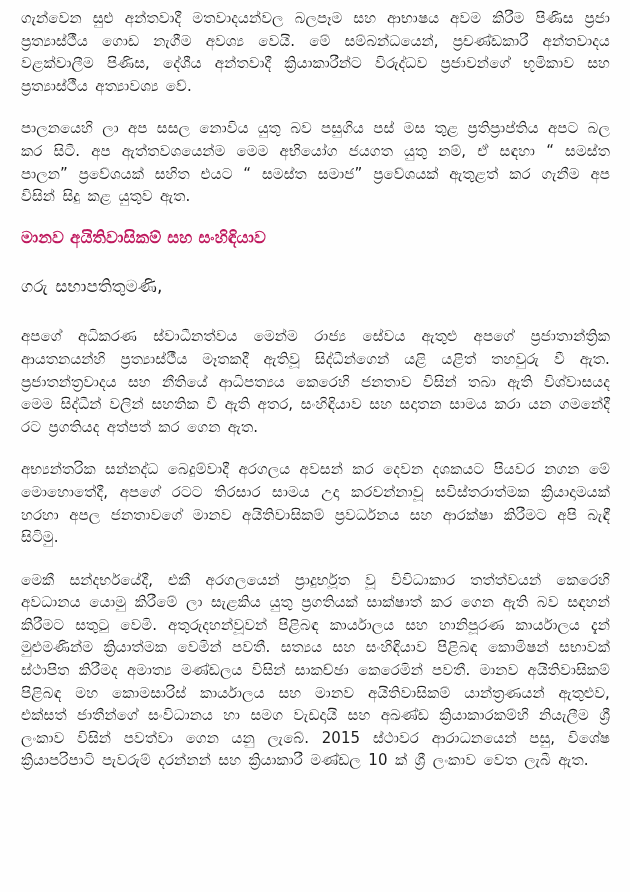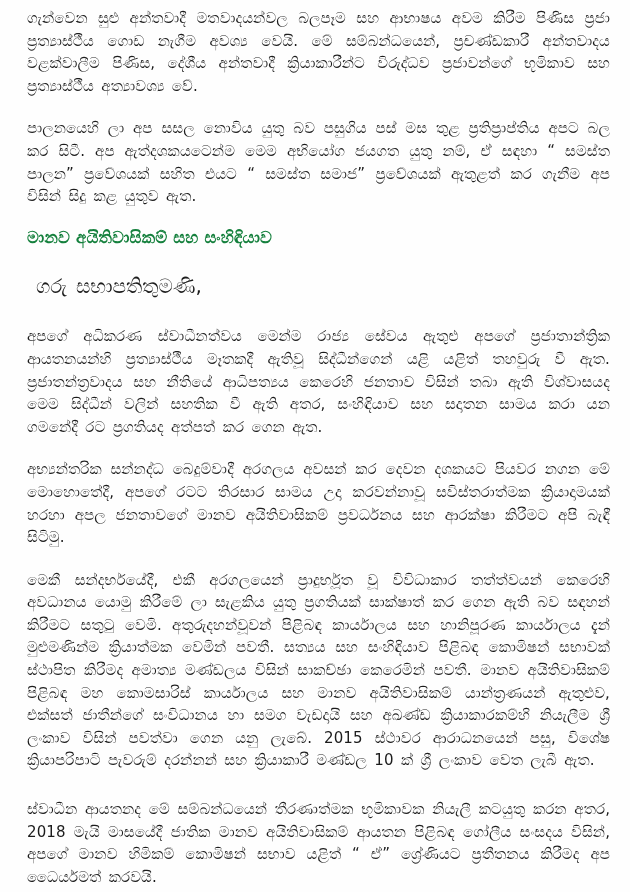--- a/index.html
+++ b/index.html
@@ -7,64 +7,63 @@
       margin: 0;
       padding: 0;
       background: #ffffff;
     }
     .page {
       position: relative;
       width: 630px;
       height: 892px;
       background: #fefefe;
       color: #1c1c1c;
-      padding: 7px 20px 0 27px;
+      padding: 7px 20px 0 21px;
       overflow: hidden;
       font-family: "DejaVu Sans", "Liberation Sans", sans-serif;
     }
     .body-para {
       font-size: 15px;
       line-height: 22.6px;
       text-align: justify;
       text-justify: inter-word;
       word-spacing: 2.5px;
       letter-spacing: 0.1px;
       margin: 0 0 20px 0;
     }
     .body-para.tight {
       margin-bottom: 26px;
     }
     .section-heading {
       font-size: 16.5px;
       font-weight: 700;
       letter-spacing: 0.2px;
       margin: 9px 0 0 0;
-      color: #15803d;
+      color: #be185d;
     }
     .salutation {
-      font-size: 20px;
+      font-size: 17px;
       line-height: 22.6px;
       word-spacing: 2.5px;
-      margin: 28px 0 28px 9px;
+      margin: 28px 0 28px 0;
     }
   </style>
 </head>
 <body>
 
 <div class="page">
 
   <p class="body-para">ගැන්වෙන සුළු අන්තවාදී මතවාදයන්වල බලපෑම සහ ආභාෂය අවම කිරීම පිණිස ප්‍රජා ප්‍රත්‍යාස්ථීය ගොඩ නැගීම අවශ්‍ය වෙයි. මේ සම්බන්ධයෙන්, ප්‍රචණ්ඩකාරී අන්තවාදය වළක්වාලීම පිණිස, දේශීය අන්තවාදී ක්‍රියාකාරීන්ට විරුද්ධව ප්‍රජාවන්ගේ භූමිකාව සහ ප්‍රත්‍යාස්ථීය අත්‍යාවශ්‍ය වේ.</p>
 
-  <p class="body-para">පාලනයෙහි ලා අප සසල නොවිය යුතු බව පසුගිය පස් මස තුළ ප්‍රතිප්‍රාප්තිය අපට බල කර සිටී. අප ඇත්දශකයටෙන්ම මෙම අභියෝග ජයගත යුතු නම්, ඒ සඳහා “ සමස්ත පාලන” ප්‍රවේශයක් සහිත එයට “ සමස්ත සමාජ” ප්‍රවේශයක් ඇතුළත් කර ගැනීම අප විසින් සිදු කළ යුතුව ඇත.</p>
+  <p class="body-para">පාලනයෙහි ලා අප සසල නොවිය යුතු බව පසුගිය පස් මස තුළ ප්‍රතිප්‍රාප්තිය අපට බල කර සිටී. අප ඇත්තවශයෙන්ම මෙම අභියෝග ජයගත යුතු නම්, ඒ සඳහා “ සමස්ත පාලන” ප්‍රවේශයක් සහිත එයට “ සමස්ත සමාජ” ප්‍රවේශයක් ඇතුළත් කර ගැනීම අප විසින් සිදු කළ යුතුව ඇත.</p>
 
   <h2 class="section-heading">මානව අයිතිවාසිකම් සහ සංහිඳියාව</h2>
 
   <p class="salutation">ගරු සභාපතිතුමණි,</p>
 
   <p class="body-para">අපගේ අධිකරණ ස්වාධීනත්වය මෙන්ම රාජ්‍ය සේවය ඇතුළු අපගේ ප්‍රජාතාන්ත්‍රික ආයතනයන්හි ප්‍රත්‍යාස්ථීය මෑතකදී ඇතිවූ සිද්ධීන්ගෙන් යළි යළිත් තහවුරු වී ඇත. ප්‍රජාතන්ත්‍රවාදය සහ නීතියේ ආධිපත්‍යය කෙරෙහි ජනතාව විසින් තබා ඇති විශ්වාසයද මෙම සිද්ධීන් වලින් සහතික වී ඇති අතර, සංහිඳියාව සහ සදාතන සාමය කරා යන ගමනේදී රට ප්‍රගතියද අත්පත් කර ගෙන ඇත.</p>
 
   <p class="body-para">අභ්‍යන්තරික සන්නද්ධ බෙදුම්වාදී අරගලය අවසන් කර දෙවන දශකයට පියවර නගන මේ මොහොතේදී, අපගේ රටට තිරසාර සාමය උදා කරවන්නාවූ සවිස්තරාත්මක ක්‍රියාදාමයක් හරහා අපල ජනතාවගේ මානව අයිතිවාසිකම් ප්‍රවර්ධනය සහ ආරක්ෂා කිරීමට අපි බැඳී සිටිමු.</p>
 
   <p class="body-para tight">මෙකී සන්දර්භයේදී, එකී අරගලයෙන් ප්‍රාදුර්භූත වූ විවිධාකාර තත්ත්වයන් කෙරෙහි අවධානය යොමු කිරීමේ ලා සැළකිය යුතු ප්‍රගතියක් සාක්ෂාත් කර ගෙන ඇති බව සඳහන් කිරීමට සතුටු වෙමි. අතුරුදහන්වූවන් පිළිබඳ කාර්යාලය සහ හානිපූරණ කාර්යාලය දැන් මුළුමණින්ම ක්‍රියාත්මක වෙමින් පවතී. සත්‍යය සහ සංහිඳියාව පිළිබඳ කොමිෂන් සභාවක් ස්ථාපිත කිරීමද අමාත්‍ය මණ්ඩලය විසින් සාකච්ඡා කෙරෙමින් පවතී. මානව අයිතිවාසිකම් පිළිබඳ මහ කොමසාරිස් කාර්යාලය සහ මානව අයිතිවාසිකම් යාන්ත්‍රණයන් ඇතුළුව, එක්සත් ජාතීන්ගේ සංවිධානය හා සමග වැඩදායි සහ අඛණ්ඩ ක්‍රියාකාරකම්හි නියැලීම ශ්‍රී ලංකාව විසින් පවත්වා ගෙන යනු ලැබේ. 2015 ස්ථාවර ආරාධනයෙන් පසු, විශේෂ ක්‍රියාපරිපාටි පැවරුම් දරන්නන් සහ ක්‍රියාකාරී මණ්ඩල 10 ක් ශ්‍රී ලංකාව වෙත ලැබී ඇත.</p>
 
-  <p class="body-para">ස්වාධීන ආයතනද මේ සම්බන්ධයෙන් තීරණාත්මක භූමිකාවක නියැලී කටයුතු කරන අතර, 2018 මැයි මාසයේදී ජාතික මානව අයිතිවාසිකම් ආයතන පිළිබඳ ගෝලීය සංසදය විසින්, අපගේ මානව හිමිකම් කොමිෂන් සභාව යළිත් “ ඒ” ශ්‍රේණියට ප්‍රතීතනය කිරීමද අප ධෛර්යමත් කරවයි.</p>
 
 </div>
 
 </body></html>

